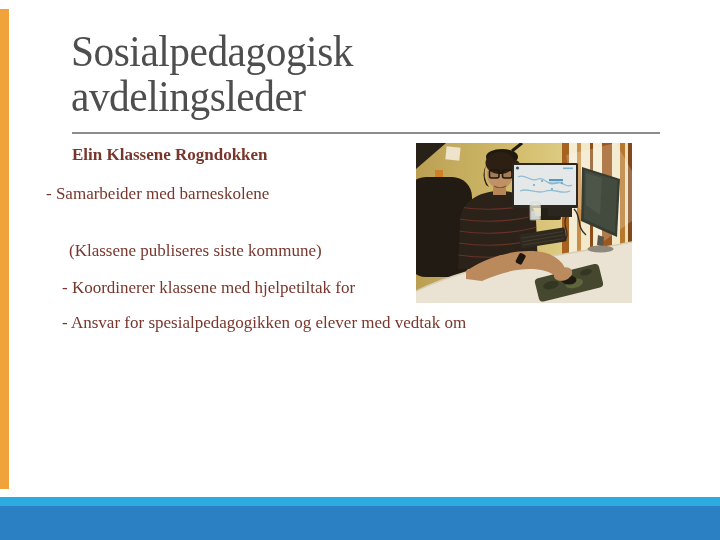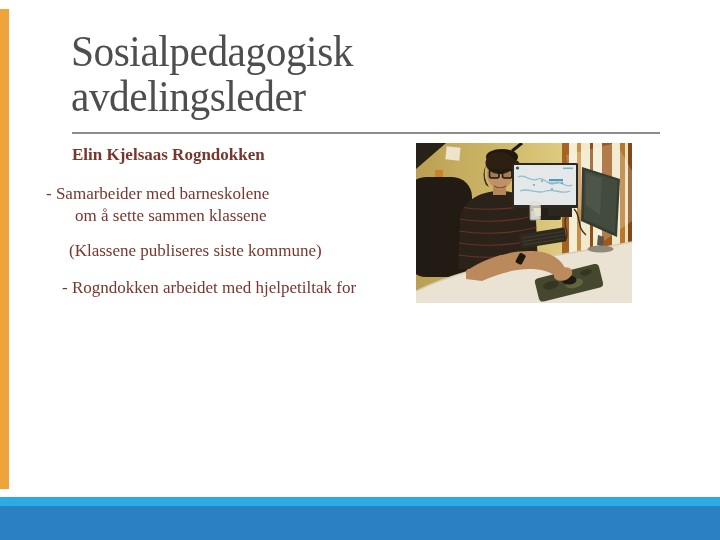--- a/index.html
+++ b/index.html
@@ -38,29 +38,29 @@
 <div id="slide">
 
   <div class="accent-left"></div>
 
   <div class="title">
     <span>Sosialpedagogisk</span>
     <span>avdelingsleder</span>
   </div>
   <div class="title-rule"></div>
 
-  <div class="bodyline bold" style="left:72px;top:145px;">Elin Kjelsaas Rogndokken</div>
+  <div class="bodyline bold" style="left:72px;top:145px;">Elin Klassene Rogndokken</div>
 
   <div class="bodyline" style="left:46px;top:184px;">- Samarbeider med barneskolene</div>
-  <div class="bodyline" style="left:75px;top:206px;">om å sette sammen klassene</div>
 
   <div class="bodyline" style="left:69px;top:241px;">(Klassene publiseres siste kommune)</div>
 
-  <div class="bodyline" style="left:62px;top:278px;">- Rogndokken arbeidet med hjelpetiltak for</div>
+  <div class="bodyline" style="left:62px;top:278px;">- Koordinerer klassene med hjelpetiltak for</div>
 
+  <div class="bodyline" style="left:62px;top:313px;">- Ansvar for spesialpedagogikken og elever med vedtak om</div>
 
 
   <div class="photo" role="img" aria-label="Woman with glasses sitting at an office desk with two monitors">
     <svg viewBox="0 0 216 160" preserveAspectRatio="none">
       <defs>
         <linearGradient id="wallG" x1="0" y1="0" x2="1" y2="0">
           <stop offset="0" stop-color="#b9a055"></stop>
           <stop offset="0.45" stop-color="#d2bd70"></stop>
           <stop offset="0.75" stop-color="#e2d48e"></stop>
         </linearGradient>

